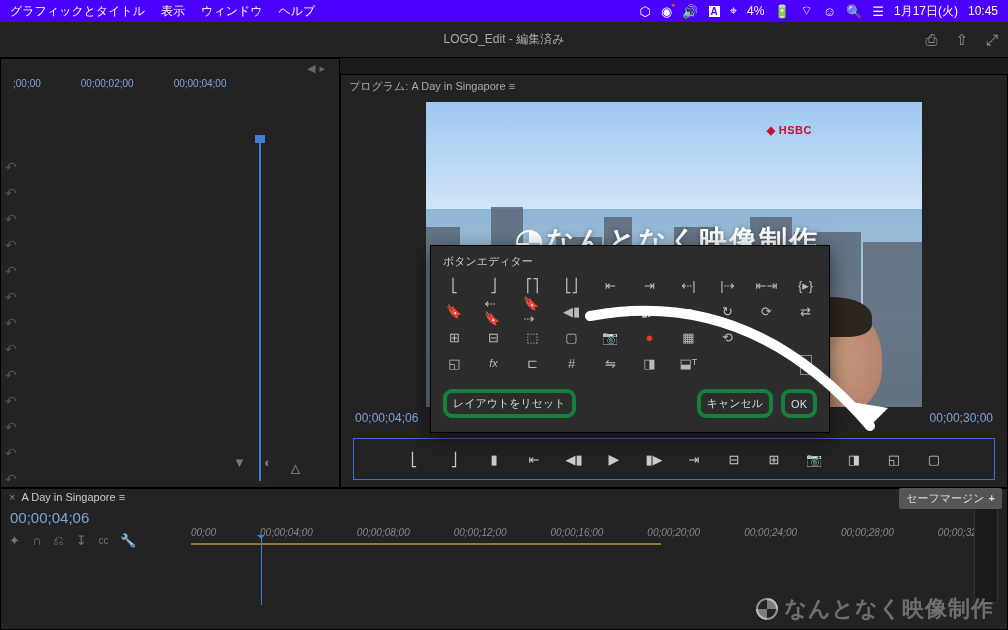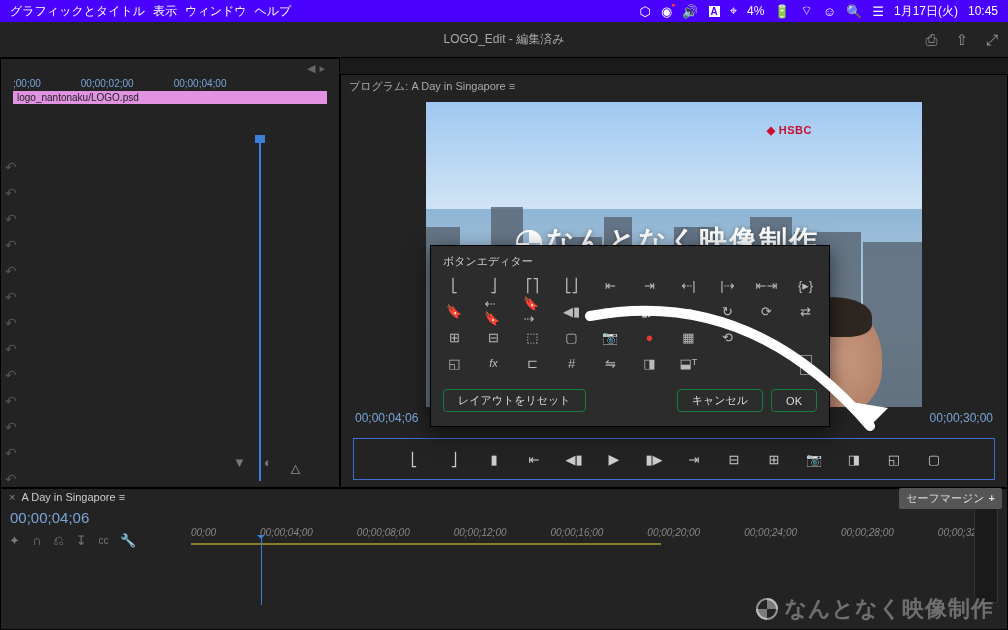--- a/index.html
+++ b/index.html
@@ -1,20 +1,20 @@
 <!DOCTYPE html>
 <html><head>
 <meta charset="utf-8">
 <style>
 * { margin: 0; padding: 0; box-sizing: border-box; font-family: -apple-system, "Hiragino Kaku Gothic ProN", sans-serif; }
 body { background: #1a1a1a; width: 1008px; height: 630px; overflow: hidden; color: #ccc; position: relative; }
 
 
 .menubar { height: 22px; background: #4a00ff; display: flex; align-items: center; padding: 0 10px; color: #fff; font-size: 12px; justify-content: space-between; }
-.menubar .left { display: flex; gap: 8px; }
+.menubar .left { display: flex; gap: 16px; }
 .menubar .right { display: flex; gap: 10px; align-items: center; }
 .menubar .app-icon { display: inline-block; font-size: 13px; }
 
 
 .topbar { height: 36px; background: #232323; display: flex; align-items: center; justify-content: center; position: relative; color: #aaa; font-size: 12px; border-bottom: 1px solid #000; }
 .topbar-right { position: absolute; right: 10px; display: flex; gap: 18px; font-size: 15px; color: #999; }
 
 
 .main { display: grid; grid-template-columns: 340px 1fr; grid-template-rows: 430px 1fr; height: calc(630px - 22px - 36px); }
 .panel { border: 1px solid #000; background: #232323; position: relative; }
@@ -51,21 +51,21 @@
 .transport .tbtn.play { font-size: 14px; }
 
 
 .dialog { position: absolute; left: 430px; top: 245px; width: 400px; background: #2c2c2c; border: 1px solid #000; box-shadow: 0 6px 20px rgba(0,0,0,0.6); z-index: 50; padding: 8px 12px 14px; }
 .dialog-title { font-size: 11px; color: #ccc; margin-bottom: 8px; }
 .icon-grid { display: grid; grid-template-columns: repeat(10, 1fr); gap: 10px 16px; margin-bottom: 14px; justify-items: center; }
 .ig { width: 18px; height: 16px; display: flex; align-items: center; justify-content: center; color: #bbb; font-size: 13px; }
 .ig.red { color: #e63b2e; }
 .dialog-btns { display: flex; gap: 8px; justify-content: flex-end; }
 .dialog-btns .left-btn { margin-right: auto; }
-.dbtn { background: transparent; border: 1px solid #15803d; color: #ddd; font-size: 11px; padding: 3px 14px; border-radius: 4px; }
+.dbtn { background: transparent; border: 4px solid #15803d; color: #ddd; font-size: 11px; padding: 3px 6px; border-radius: 9px; }
 
 
 .arrow { position: absolute; left: 580px; top: 296px; width: 330px; height: 170px; z-index: 60; pointer-events: none; }
 
 
 .tooltip { position: absolute; right: 6px; top: 488px; background: #555; color: #ddd; font-size: 11px; padding: 3px 7px; border-radius: 2px; z-index: 70; }
 .tooltip .plus { font-weight: 700; margin-left: 4px; }
 
 
 .timeline-panel { border: 1px solid #000; background: #232323; grid-column: 1 / 3; position: relative; }
@@ -126,21 +126,20 @@
   <div class="panel">
     <div style="display:flex;justify-content:flex-end;padding:3px 10px;color:#666;font-size:11px">
       <span>◀</span>
       <span style="margin:0 4px">▸</span>
     </div>
     <div class="ruler-mini">
       <span>;00;00</span>
       <span>00;00;02;00</span>
       <span>00;00;04;00</span>
     </div>
-    <div class="clip">logo_nantonaku/LOGO.psd</div>
     <div class="playhead-mini"></div>
     <div class="undo-stack">
       <span>↶</span>
       <span>↶</span>
       <span>↶</span>
       <span>↶</span>
       <span>↶</span>
       <span>↶</span>
       <span>↶</span>
       <span>↶</span>

